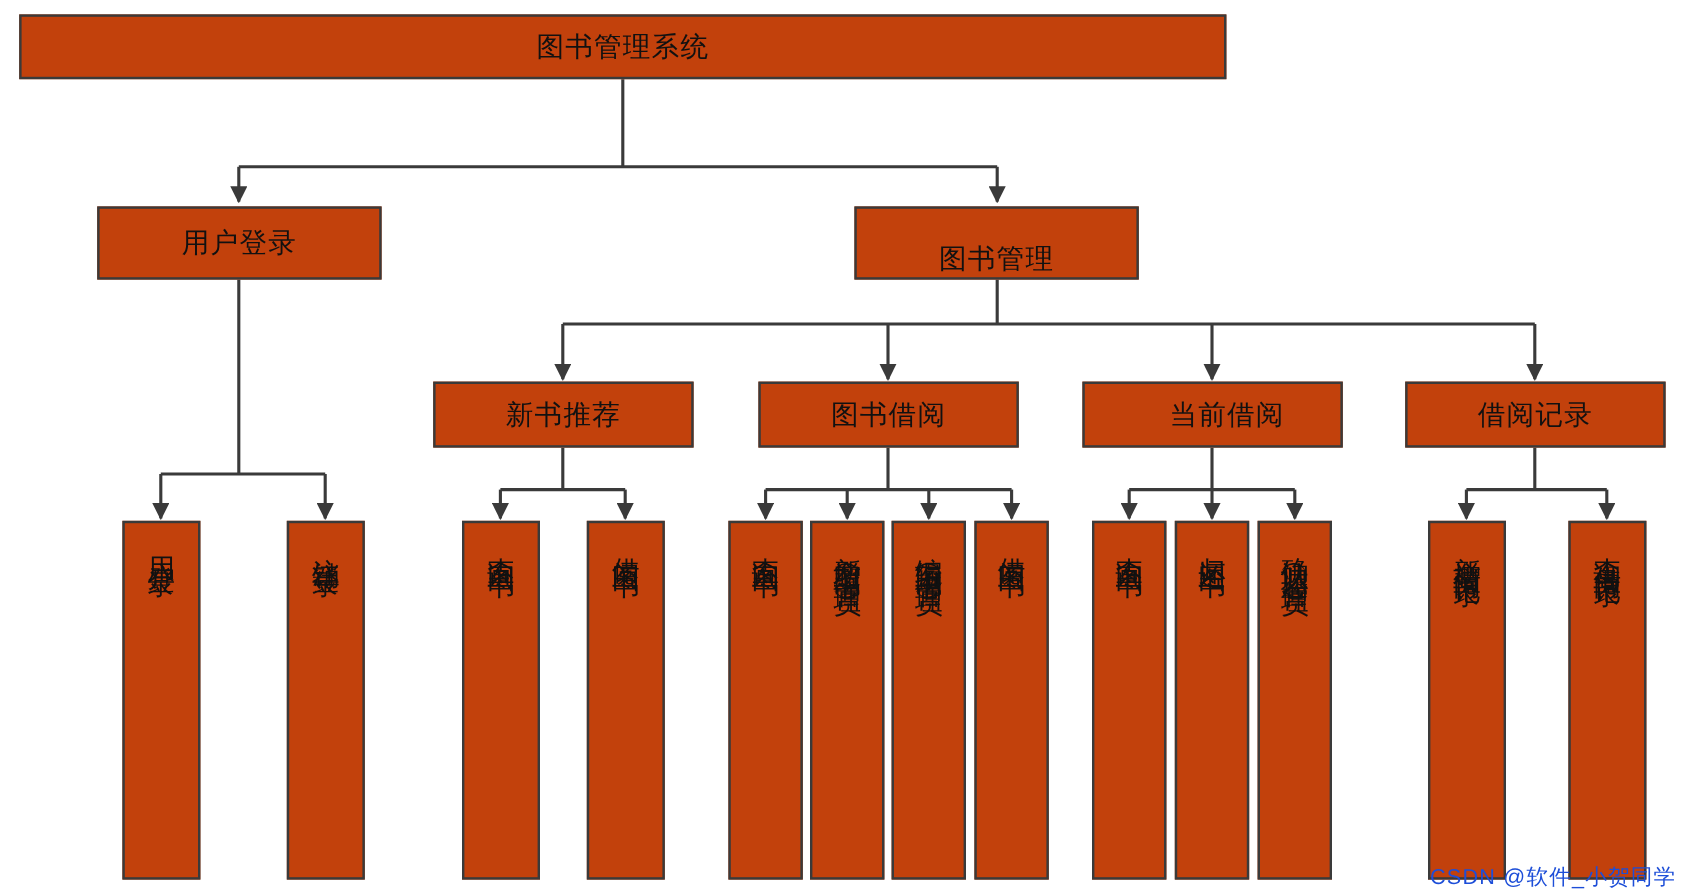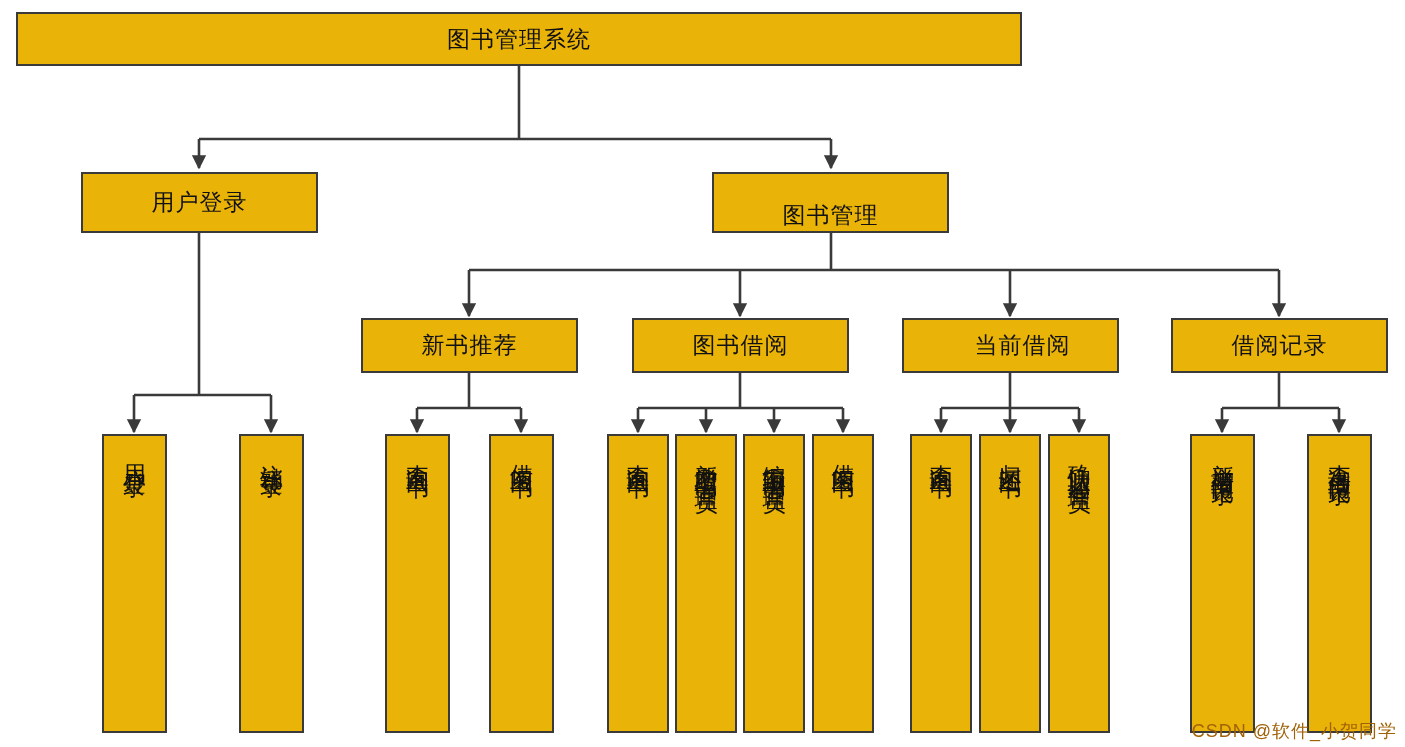--- a/index.html
+++ b/index.html
@@ -17,21 +17,21 @@
   svg.wires{
     position:absolute;
     left:0;top:0;
     width:1405px;height:747px;
     pointer-events:none;
   }
   .node{
     position:absolute;
     box-sizing:border-box;
     border:2.5px solid #3a3a3a;
-    background:#eab308;
+    background:#c2410c;
     display:flex;
     align-items:center;
     justify-content:center;
     color:#111111;
   }
   .node.h{
     font-size:23px;
     letter-spacing:1px;
   }
   .node.v{
@@ -47,21 +47,21 @@
   }
   .node.v{
     align-items:flex-start;
     padding-top:10px;
   }
   .watermark{
     position:absolute;
     right:8px;
     bottom:4px;
     font-size:18px;
-    color:#a16207;
+    color:#1d4ed8;
     letter-spacing:1px;
     white-space:nowrap;
   }
 </style>
 </head>
 <body>
 
 <div id="canvas">
 
   <svg class="wires" viewBox="0 0 1405 747" xmlns="http://www.w3.org/2000/svg">

